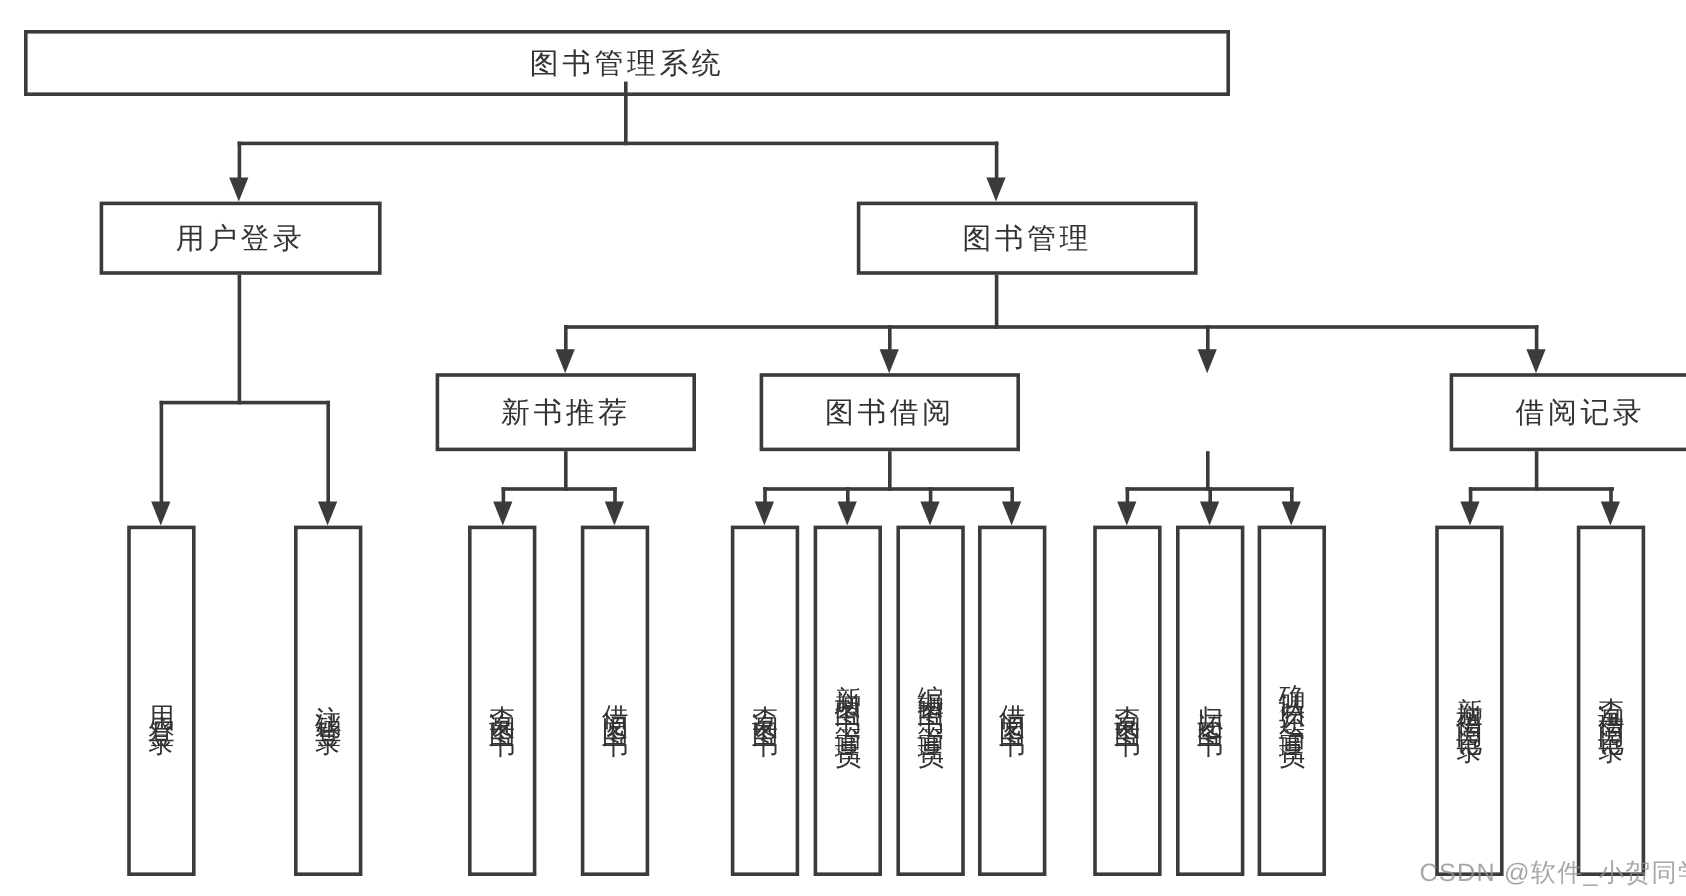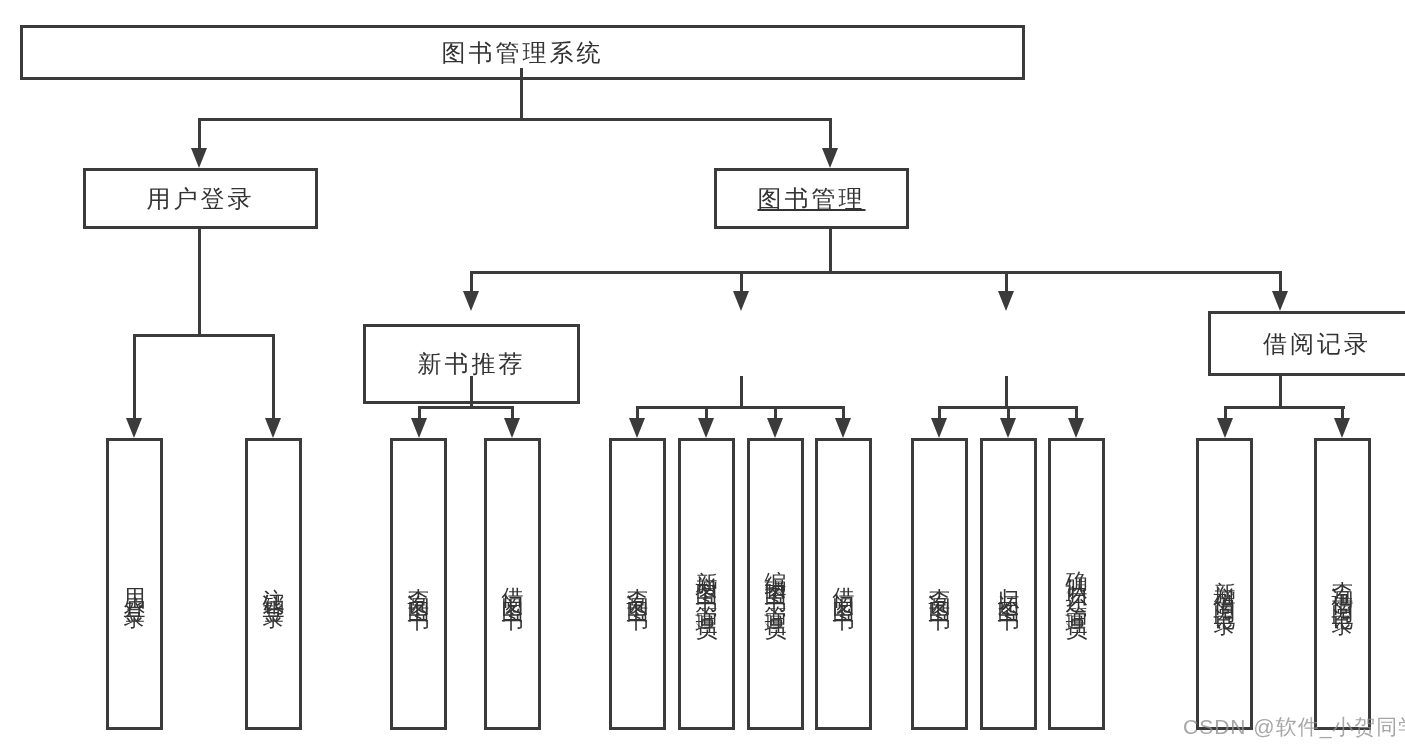--- a/index.html
+++ b/index.html
@@ -46,24 +46,25 @@
 </style>
 </head>
 <body>
 
 <div class="canvas">
 
   <div class="box" style="left:20px;top:13px;width:1005px;height:55px;margin-top:12px;">图书管理系统</div>
 
   <div class="box" style="left:83px;top:168px;width:235px;height:61px;">用户登录</div>
 
-  <div class="box" style="left:714px;top:168px;width:195px;height:61px;text-decoration:underline;">图书管理</div>
+  <div class="box" style="left:714px;top:168px;width:284px;height:61px;">图书管理</div>
 
-  <div class="box" style="left:363px;top:324px;width:217px;height:80px;">新书推荐</div>
+  <div class="box" style="left:363px;top:311px;width:217px;height:65px;">新书推荐</div>
 
+  <div class="box" style="left:633px;top:311px;width:217px;height:65px;">图书借阅</div>
 
 
   <div class="box" style="left:1208px;top:311px;width:218px;height:65px;">借阅记录</div>
 
   <div class="leaf" style="left:106px;top:438px;width:57px;height:292px;">
     <span class="vtext">用户登录</span>
   </div>
 
   <div class="leaf" style="left:245px;top:438px;width:57px;height:292px;">
     <span class="vtext">注销登录</span>

